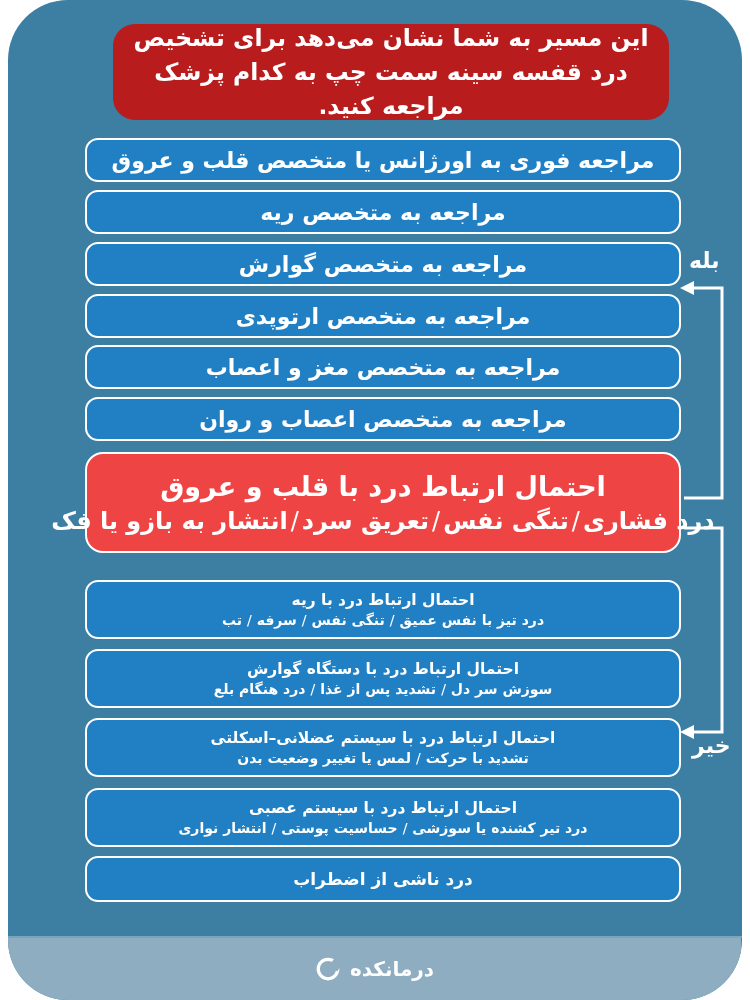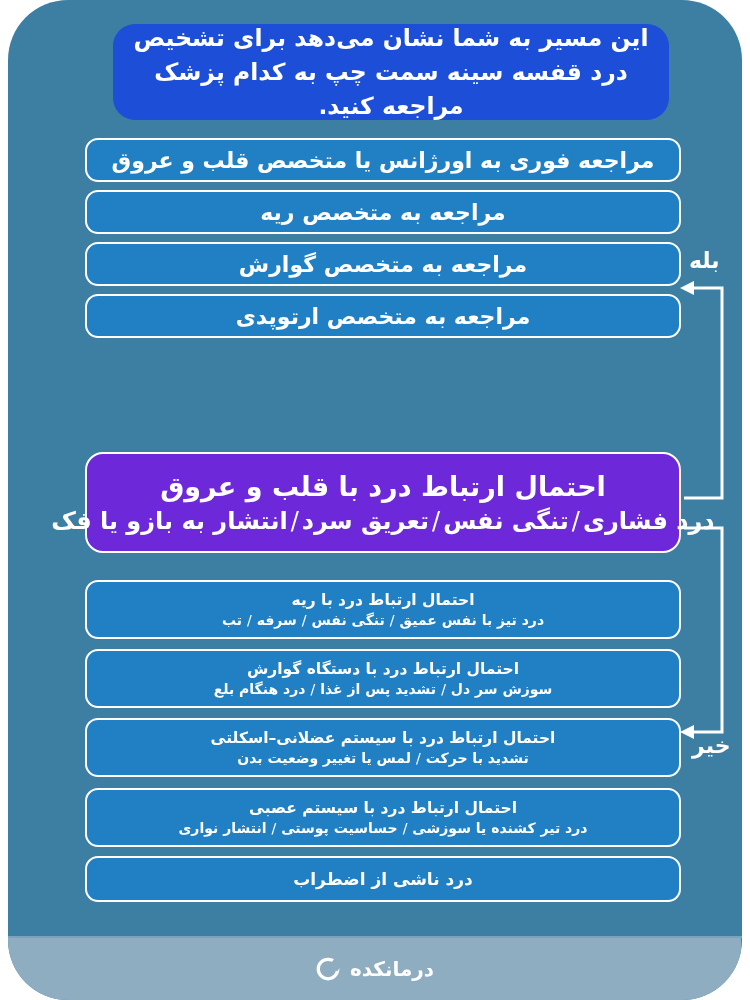--- a/index.html
+++ b/index.html
@@ -66,21 +66,21 @@
     display: block;
   }
 
   
   .header-pill {
     position: absolute;
     left: 105px;
     top: 24px;
     width: 556px;
     height: 96px;
-    background: #1d4ed8;
+    background: #b91c1c;
     border-radius: 22px;
     display: flex;
     align-items: center;
     justify-content: center;
     box-sizing: border-box;
     padding: 0 16px;
   }
   .header-text {
     color: #ffffff;
     font-size: 23.5px;
@@ -118,21 +118,21 @@
     direction: rtl;
     margin-top: 3px;
   }
 
   
   .box.simple { height: 44px; }
   .box.simple .box-title { font-size: 22px; }
 
   
   .box.dark {
-    background: #6d28d9;
+    background: #ef4444;
     height: 101px;
     border-radius: 18px;
   }
   .box.dark .box-title { font-size: 27px; }
   .box.dark .box-sub {
     font-size: 24px;
     font-weight: bold;
     white-space: nowrap;
     margin-top: 5px;
   }
@@ -177,20 +177,26 @@
       <div class="box-title">مراجعه فوری به اورژانس یا متخصص قلب و عروق</div>
     </div>
     <div class="box simple" style="top:190px;">
       <div class="box-title">مراجعه به متخصص ریه</div>
     </div>
     <div class="box simple" style="top:242px;">
       <div class="box-title">مراجعه به متخصص گوارش</div>
     </div>
     <div class="box simple" style="top:294px;">
       <div class="box-title">مراجعه به متخصص ارتوپدی</div>
+    </div>
+    <div class="box simple" style="top:345px;">
+      <div class="box-title">مراجعه به متخصص مغز و اعصاب</div>
+    </div>
+    <div class="box simple" style="top:397px;">
+      <div class="box-title">مراجعه به متخصص اعصاب و روان</div>
     </div>
 
     <div class="box dark" style="top:452px;">
       <div class="box-title">احتمال ارتباط درد با قلب و عروق</div>
       <div class="box-sub">درد فشاری<span class="sep">/</span>تنگی نفس<span class="sep">/</span>تعریق سرد<span class="sep">/</span>انتشار به بازو یا فک</div>
     </div>
 
     <div class="box dual" style="top:580px;">
       <div class="box-title">احتمال ارتباط درد با ریه</div>
       <div class="box-sub">درد تیز با نفس عمیق<span class="sep">/</span>تنگی نفس<span class="sep">/</span>سرفه<span class="sep">/</span>تب</div>

